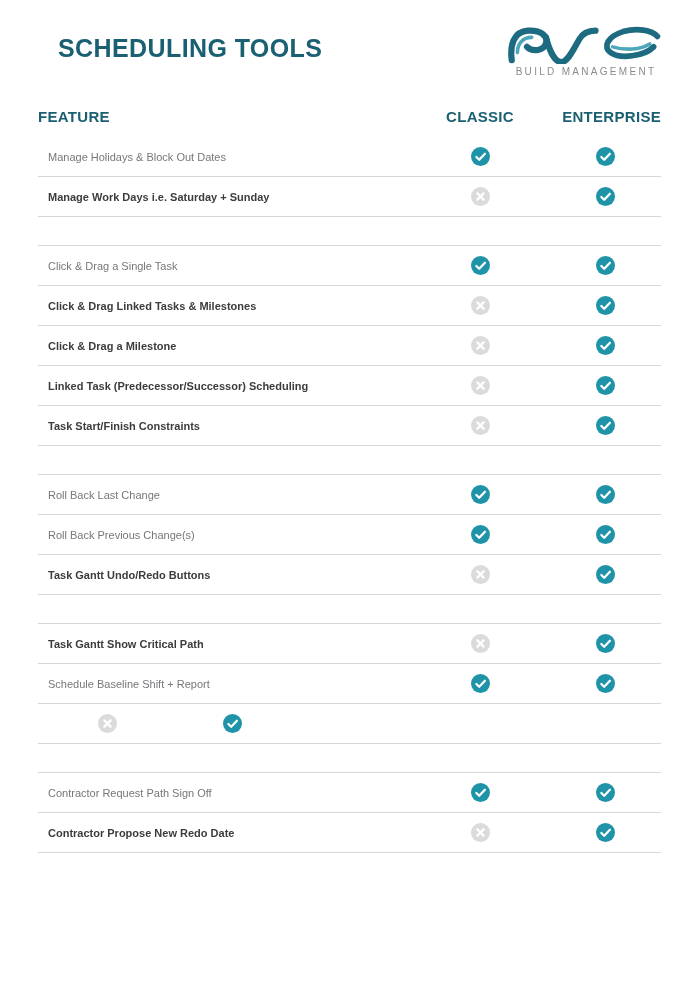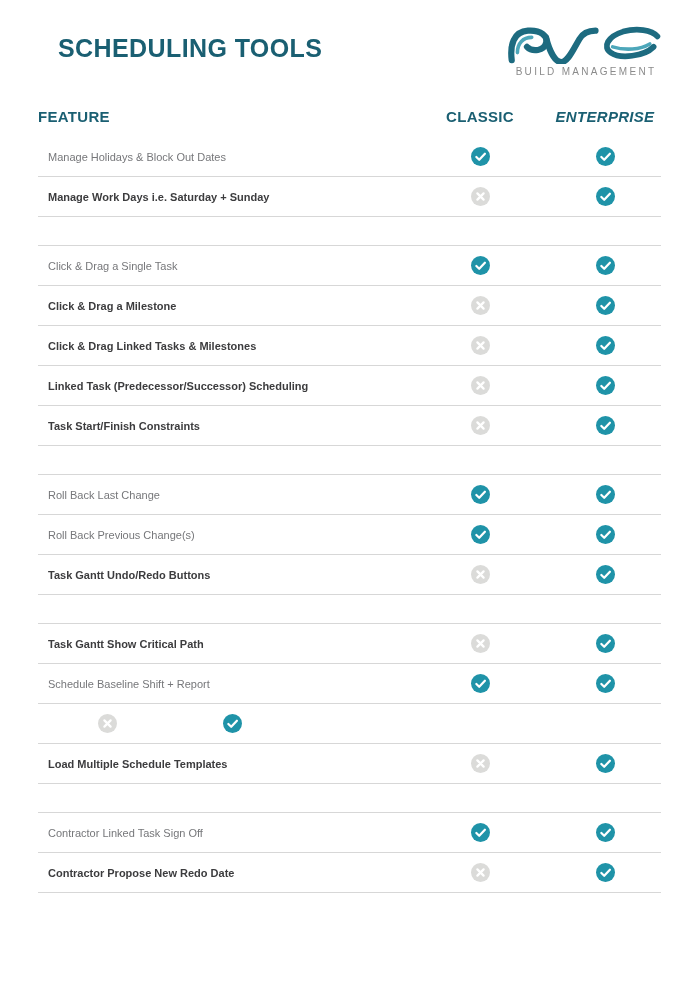--- a/index.html
+++ b/index.html
@@ -30,21 +30,21 @@
     color:#8B8B8B;white-space:nowrap;
   }
 
   .cols-header{
     position:absolute;left:38px;right:37px;top:108px;
     display:flex;align-items:center;
     color:var(--heading);font-size:15px;font-weight:700;letter-spacing:.3px;
   }
   .cols-header .head-feature{flex:1;}
   .col-classic{width:138px;text-align:center;}
-  .col-enterprise{width:112px;text-align:center;font-style:italic;}
+  .col-enterprise{width:112px;text-align:right;}
 
   .feature-table{position:absolute;left:38px;right:37px;top:137px;}
   .row{
     display:flex;align-items:center;height:40px;
     border-bottom:1px solid var(--divider);
   }
   .row.spacer{height:29px;}
   .cell-feature{
     flex:1;padding-left:10px;font-size:11px;color:var(--row-text);
     white-space:nowrap;overflow:hidden;
@@ -120,50 +120,50 @@
           </svg>
         </div>
     <div class="cell-mark col-enterprise">
           <svg viewBox="0 0 22 22">
             <circle cx="11" cy="11" r="11" fill="#1F93A8"></circle>
             <path d="M6.2 11.6l3.3 3.2 6.6-7" fill="none" stroke="#fff" stroke-width="2.6" stroke-linecap="round" stroke-linejoin="round"></path>
           </svg>
         </div>
   </div>
       <div class="row bold">
+    <div class="cell-feature">Click &amp; Drag Linked Tasks &amp; Milestones</div>
+    <div class="cell-mark col-classic">
+          <svg viewBox="0 0 22 22">
+            <circle cx="11" cy="11" r="11" fill="#DBDBD9"></circle>
+            <path d="M7.4 7.4l7.2 7.2M14.6 7.4l-7.2 7.2" fill="none" stroke="#fff" stroke-width="2.6" stroke-linecap="round"></path>
+          </svg>
+        </div>
+    <div class="cell-mark col-enterprise">
+          <svg viewBox="0 0 22 22">
+            <circle cx="11" cy="11" r="11" fill="#1F93A8"></circle>
+            <path d="M6.2 11.6l3.3 3.2 6.6-7" fill="none" stroke="#fff" stroke-width="2.6" stroke-linecap="round" stroke-linejoin="round"></path>
+          </svg>
+        </div>
+  </div>
+      <div class="row bold">
     <div class="cell-feature">Click &amp; Drag a Milestone</div>
     <div class="cell-mark col-classic">
           <svg viewBox="0 0 22 22">
             <circle cx="11" cy="11" r="11" fill="#DBDBD9"></circle>
             <path d="M7.4 7.4l7.2 7.2M14.6 7.4l-7.2 7.2" fill="none" stroke="#fff" stroke-width="2.6" stroke-linecap="round"></path>
           </svg>
         </div>
     <div class="cell-mark col-enterprise">
           <svg viewBox="0 0 22 22">
             <circle cx="11" cy="11" r="11" fill="#1F93A8"></circle>
             <path d="M6.2 11.6l3.3 3.2 6.6-7" fill="none" stroke="#fff" stroke-width="2.6" stroke-linecap="round" stroke-linejoin="round"></path>
           </svg>
         </div>
   </div>
       <div class="row bold">
-    <div class="cell-feature">Click &amp; Drag Linked Tasks &amp; Milestones</div>
-    <div class="cell-mark col-classic">
-          <svg viewBox="0 0 22 22">
-            <circle cx="11" cy="11" r="11" fill="#DBDBD9"></circle>
-            <path d="M7.4 7.4l7.2 7.2M14.6 7.4l-7.2 7.2" fill="none" stroke="#fff" stroke-width="2.6" stroke-linecap="round"></path>
-          </svg>
-        </div>
-    <div class="cell-mark col-enterprise">
-          <svg viewBox="0 0 22 22">
-            <circle cx="11" cy="11" r="11" fill="#1F93A8"></circle>
-            <path d="M6.2 11.6l3.3 3.2 6.6-7" fill="none" stroke="#fff" stroke-width="2.6" stroke-linecap="round" stroke-linejoin="round"></path>
-          </svg>
-        </div>
-  </div>
-      <div class="row bold">
     <div class="cell-feature">Linked Task (Predecessor/Successor) Scheduling</div>
     <div class="cell-mark col-classic">
           <svg viewBox="0 0 22 22">
             <circle cx="11" cy="11" r="11" fill="#DBDBD9"></circle>
             <path d="M7.4 7.4l7.2 7.2M14.6 7.4l-7.2 7.2" fill="none" stroke="#fff" stroke-width="2.6" stroke-linecap="round"></path>
           </svg>
         </div>
     <div class="cell-mark col-enterprise">
           <svg viewBox="0 0 22 22">
             <circle cx="11" cy="11" r="11" fill="#1F93A8"></circle>
@@ -270,38 +270,23 @@
             <path d="M7.4 7.4l7.2 7.2M14.6 7.4l-7.2 7.2" fill="none" stroke="#fff" stroke-width="2.6" stroke-linecap="round"></path>
           </svg>
         </div>
     <div class="cell-mark col-enterprise">
           <svg viewBox="0 0 22 22">
             <circle cx="11" cy="11" r="11" fill="#1F93A8"></circle>
             <path d="M6.2 11.6l3.3 3.2 6.6-7" fill="none" stroke="#fff" stroke-width="2.6" stroke-linecap="round" stroke-linejoin="round"></path>
           </svg>
         </div>
   </div>
-      <div class="row bold">
-    <div class="cell-feature">Load Multiple Schedule Templates</div>
-    <div class="cell-mark col-classic">
-          <svg viewBox="0 0 22 22">
-            <circle cx="11" cy="11" r="11" fill="#DBDBD9"></circle>
-            <path d="M7.4 7.4l7.2 7.2M14.6 7.4l-7.2 7.2" fill="none" stroke="#fff" stroke-width="2.6" stroke-linecap="round"></path>
-          </svg>
-        </div>
-    <div class="cell-mark col-enterprise">
-          <svg viewBox="0 0 22 22">
-            <circle cx="11" cy="11" r="11" fill="#1F93A8"></circle>
-            <path d="M6.2 11.6l3.3 3.2 6.6-7" fill="none" stroke="#fff" stroke-width="2.6" stroke-linecap="round" stroke-linejoin="round"></path>
-          </svg>
-        </div>
-  </div>
       <div class="row spacer"></div>
       <div class="row">
-    <div class="cell-feature">Contractor Linked Task Sign Off</div>
+    <div class="cell-feature">Contractor Request Path Sign Off</div>
     <div class="cell-mark col-classic">
           <svg viewBox="0 0 22 22">
             <circle cx="11" cy="11" r="11" fill="#1F93A8"></circle>
             <path d="M6.2 11.6l3.3 3.2 6.6-7" fill="none" stroke="#fff" stroke-width="2.6" stroke-linecap="round" stroke-linejoin="round"></path>
           </svg>
         </div>
     <div class="cell-mark col-enterprise">
           <svg viewBox="0 0 22 22">
             <circle cx="11" cy="11" r="11" fill="#1F93A8"></circle>
             <path d="M6.2 11.6l3.3 3.2 6.6-7" fill="none" stroke="#fff" stroke-width="2.6" stroke-linecap="round" stroke-linejoin="round"></path>

